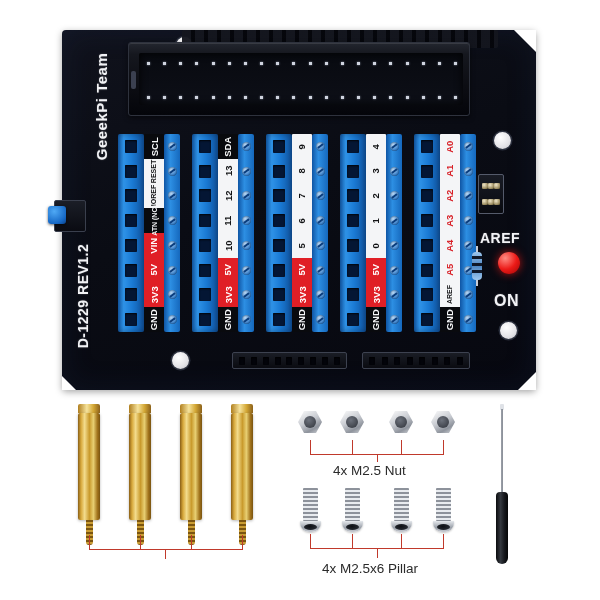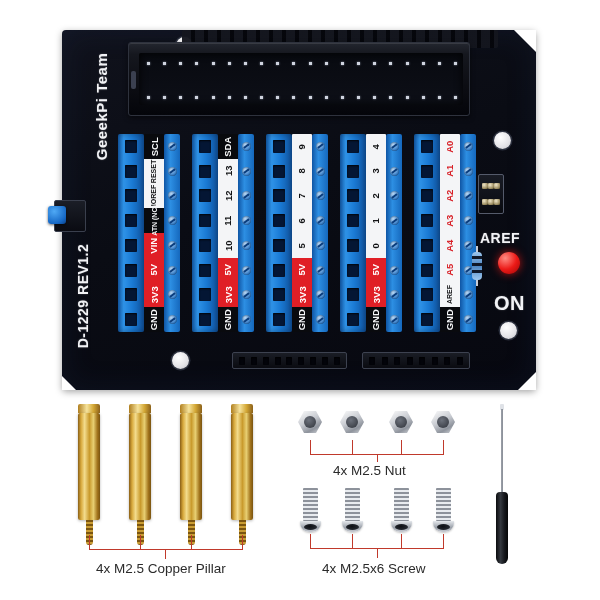--- a/index.html
+++ b/index.html
@@ -81,21 +81,21 @@
   .lab-red  {background:#e01f26;color:#ffffff;}
   .lab-redtext{background:#f4f5f7;color:#d81f26;}
 
   
   .icsp-hdr{position:absolute;left:416px;top:144px;width:26px;height:40px;
       background:linear-gradient(180deg,#191c25,#090a10);border:1px solid #555b6b;border-radius:2px;
       display:flex;flex-wrap:wrap;align-content:space-around;justify-content:space-around;padding:3px;box-sizing:border-box;}
   .icsp-pin{width:6px;height:6px;border-radius:1px;
       background:radial-gradient(circle at 35% 32%,#f0e6c8,#9b8c60 65%,#4c4427);}
   .icsp-txt{left:418px;top:200px;font-size:14px;}
-  .on-txt{left:432px;top:262px;font-size:20px;}
+  .on-txt{left:432px;top:262px;font-size:16px;}
 
   .resistor{position:absolute;left:410px;top:216px;width:10px;height:40px;}
   .res-body{position:absolute;left:0;top:6px;width:10px;height:28px;border-radius:4px;
       background:linear-gradient(180deg,#9ec8ef,#4e86c2 50%,#9ec8ef);}
   .res-band{position:absolute;left:0;width:10px;height:3px;background:#101828;}
   .res-lead{position:absolute;left:4px;width:2px;height:7px;background:#c9cdd6;}
 
   .led{position:absolute;left:436px;top:222px;width:22px;height:22px;border-radius:50%;
       background:radial-gradient(circle at 33% 28%,#ff8b82,#ec1a17 52%,#9d0606 100%);
       box-shadow:0 0 8px rgba(232,26,23,.75);}
@@ -531,21 +531,20 @@
         <div class="pillar-thread"></div>
       </div>
     </div>
 
   <div class="br br-v" style="left:89px; top:535px;height:14px;"></div>
   <div class="br br-v" style="left:140px;top:535px;height:14px;"></div>
   <div class="br br-v" style="left:191px;top:535px;height:14px;"></div>
   <div class="br br-v" style="left:242px;top:535px;height:14px;"></div>
   <div class="br br-h" style="left:89px; top:549px;width:154px;"></div>
   <div class="br br-v" style="left:165px;top:549px;height:10px;"></div>
-  <div class="caption" style="left:96px;top:561px;">4x M2.5 Copper Pillar</div>
 
   <div id="nut-host">
       <div class="nut" style="left: 298px; top: 411px;">
         <div class="nut-hex"></div>
         <div class="nut-hole"></div>
       </div>
       <div class="nut" style="left: 340px; top: 411px;">
         <div class="nut-hex"></div>
         <div class="nut-hole"></div>
       </div>
@@ -591,21 +590,21 @@
           <div class="screw-cross"></div>
         </div>
       </div>
     </div>
   <div class="br br-v" style="left:310px;top:534px;height:14px;"></div>
   <div class="br br-v" style="left:352px;top:534px;height:14px;"></div>
   <div class="br br-v" style="left:401px;top:534px;height:14px;"></div>
   <div class="br br-v" style="left:443px;top:534px;height:14px;"></div>
   <div class="br br-h" style="left:310px;top:548px;width:134px;"></div>
   <div class="br br-v" style="left:377px;top:548px;height:10px;"></div>
-  <div class="caption" style="left:322px;top:561px;">4x M2.5x6 Screw</div>
+  <div class="caption" style="left:322px;top:561px;">4x M2.5x6 Pillar</div>
 
   <div class="driver">
     <div class="driver-tip"></div>
     <div class="driver-shaft"></div>
     <div class="driver-handle"></div>
   </div>
 
 </div>
 
 </body></html>

